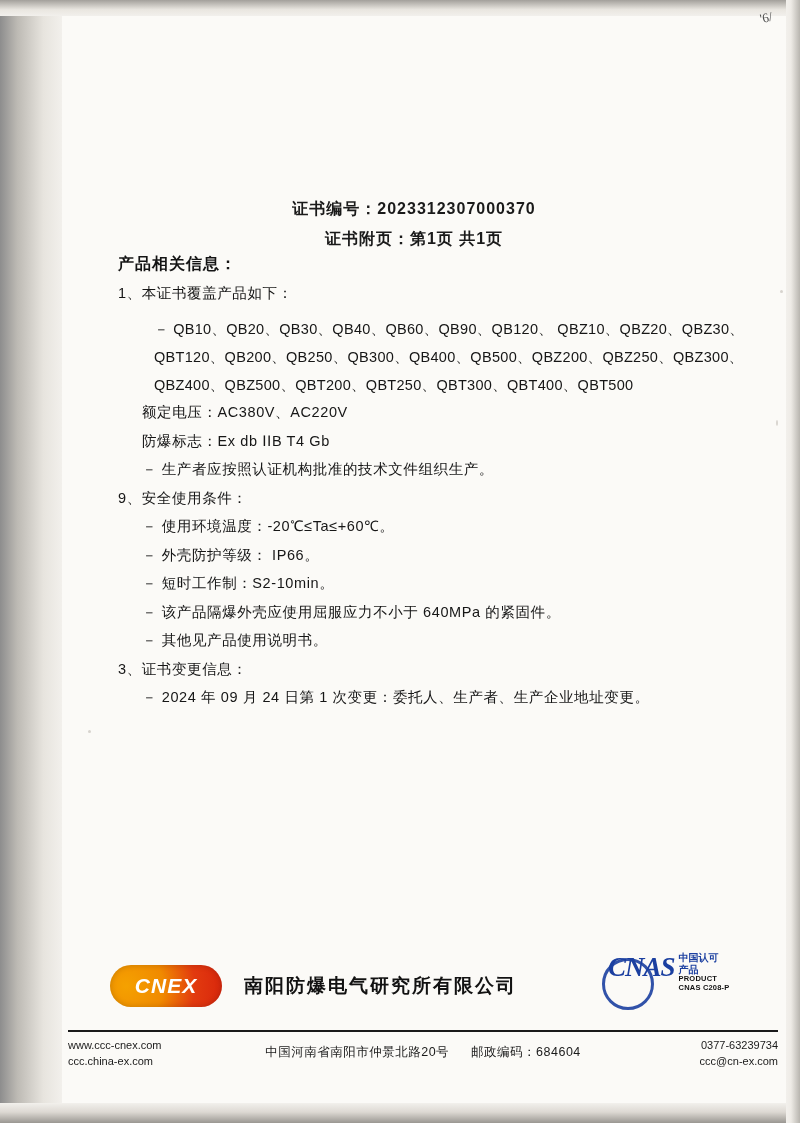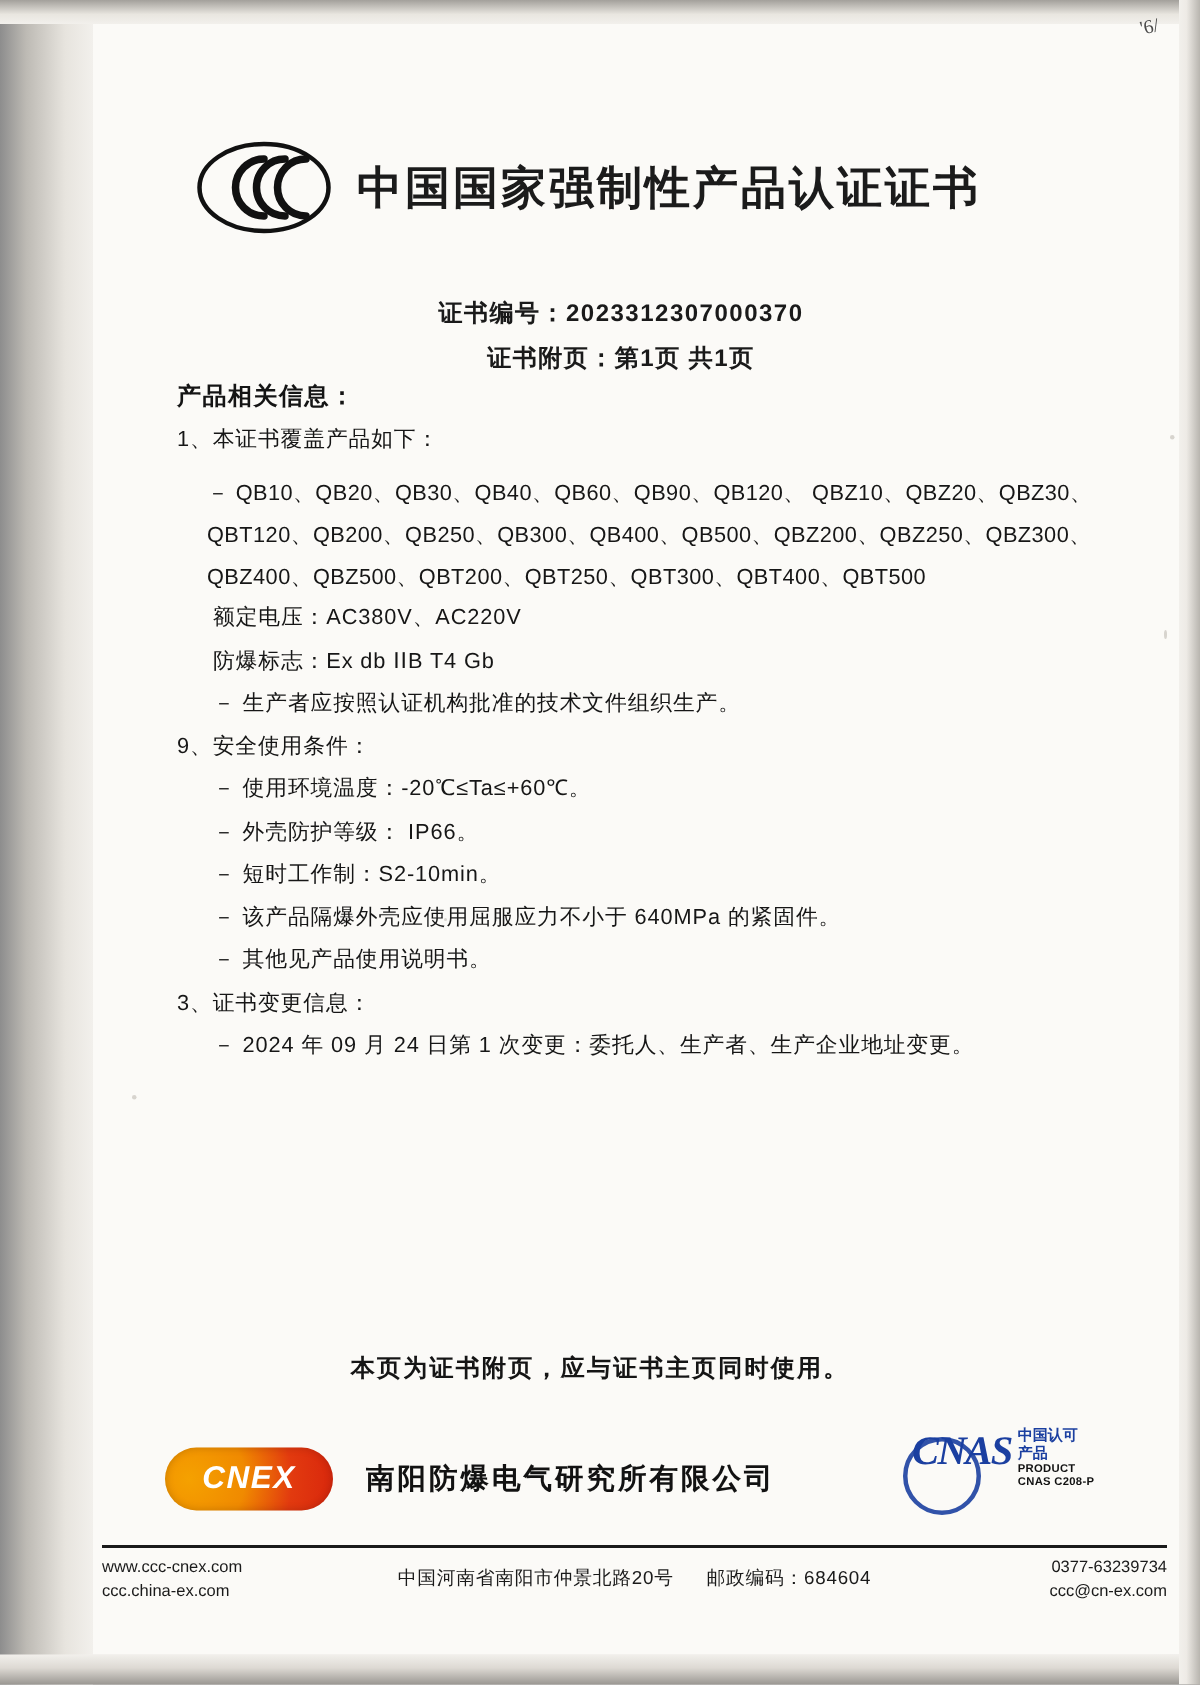--- a/index.html
+++ b/index.html
@@ -114,21 +114,21 @@
   }
   .lvl1 {
     margin: 0 0 14px 0;
     letter-spacing: .6px;
   }
   .lvl2 {
     margin: 0 0 14px 24px;
     letter-spacing: .6px;
   }
   .model-list {
-    margin: 0 0 6px 20px;
+    margin: 0 0 6px 36px;
     letter-spacing: .3px;
     line-height: 1.95;
   }
   .model-list .ml-line { white-space: nowrap; }
   .gap-top { }
 
   .footer-note {
     position: absolute;
     left: 0; right: 0;
     top: 902px;
@@ -264,31 +264,20 @@
   <div class="edge-bottom"></div>
   <div class="edge-right"></div>
 
   <div class="speck" style="left:780px; top:290px; width:3px; height:3px;"></div>
   <div class="speck" style="left:776px; top:420px; width:2px; height:6px;"></div>
   <div class="speck" style="left:88px; top:730px; width:3px; height:3px;"></div>
   <div class="speck" style="left:296px; top:612px; width:2px; height:2px;"></div>
 
   <div class="corner-mark">'6/</div>
 
-  <div class="header">
-    <div class="ccc-logo">
-      <svg width="92" height="62" viewBox="0 0 92 62">
-        <ellipse cx="46" cy="31" rx="43" ry="29" fill="none" stroke="#111" stroke-width="3"></ellipse>
-        <path d="M46 12 A19 19 0 1 0 46 50" fill="none" stroke="#111" stroke-width="5" stroke-linecap="round"></path>
-        <path d="M60 12 A19 19 0 1 0 60 50" fill="none" stroke="#111" stroke-width="5" stroke-linecap="round"></path>
-        <path d="M74 12 A19 19 0 1 0 74 50" fill="none" stroke="#111" stroke-width="5" stroke-linecap="round"></path>
-      </svg>
-    </div>
-    <div class="main-title">中国国家强制性产品认证证书</div>
-  </div>
 
   <div class="cert-no">证书编号：2023312307000370</div>
   <div class="cert-page">证书附页：第1页 共1页</div>
 
   <div class="section-title">产品相关信息：</div>
 
   <div class="body-block">
     <p class="lvl1">1、本证书覆盖产品如下：</p>
 
     <div class="model-list">
@@ -305,21 +294,20 @@
     <p class="lvl2">－ 使用环境温度：-20℃≤Ta≤+60℃。</p>
     <p class="lvl2">－ 外壳防护等级： IP66。</p>
     <p class="lvl2">－ 短时工作制：S2-10min。</p>
     <p class="lvl2">－ 该产品隔爆外壳应使用屈服应力不小于 640MPa 的紧固件。</p>
     <p class="lvl2">－ 其他见产品使用说明书。</p>
 
     <p class="lvl1">3、证书变更信息：</p>
     <p class="lvl2">－ 2024 年 09 月 24 日第 1 次变更：委托人、生产者、生产企业地址变更。</p>
   </div>
 
-  <div class="footer-note">本页为证书附页，应与证书主页同时使用。</div>
 
   <div class="bottom-band">
     <div class="cnex-logo">
       <span>CNEX</span>
     </div>
     <div class="company-name">南阳防爆电气研究所有限公司</div>
   </div>
 
   <div class="cnas-mark">
     <div class="cnas-circle"></div>

